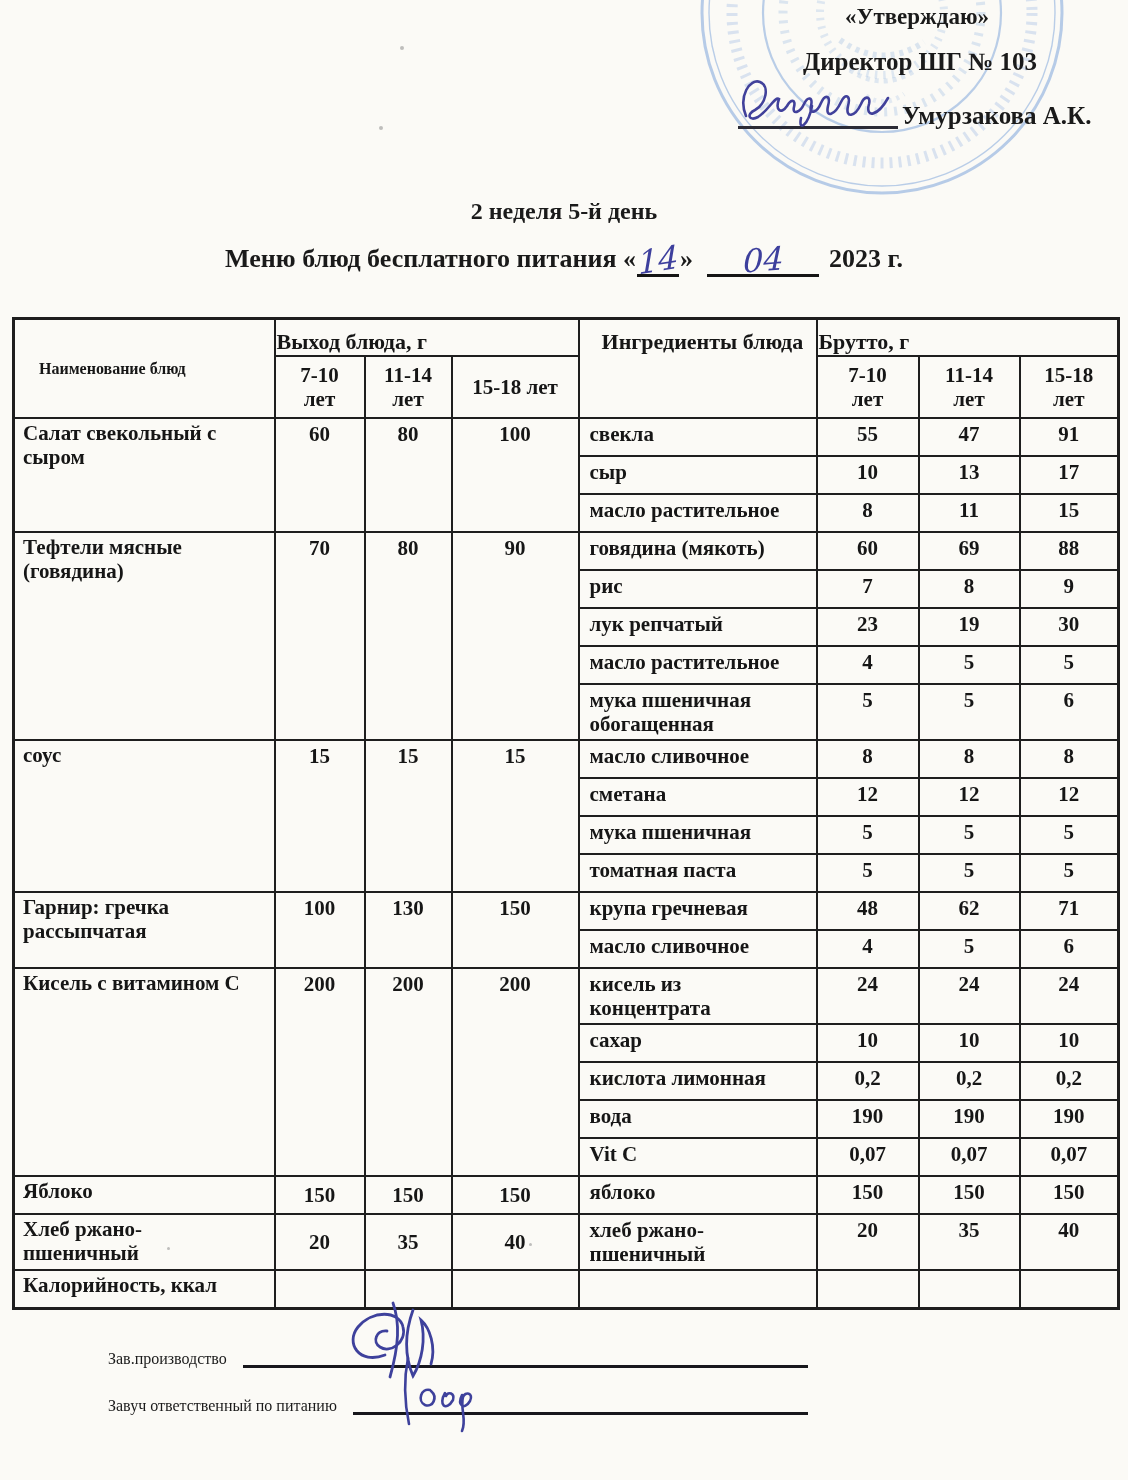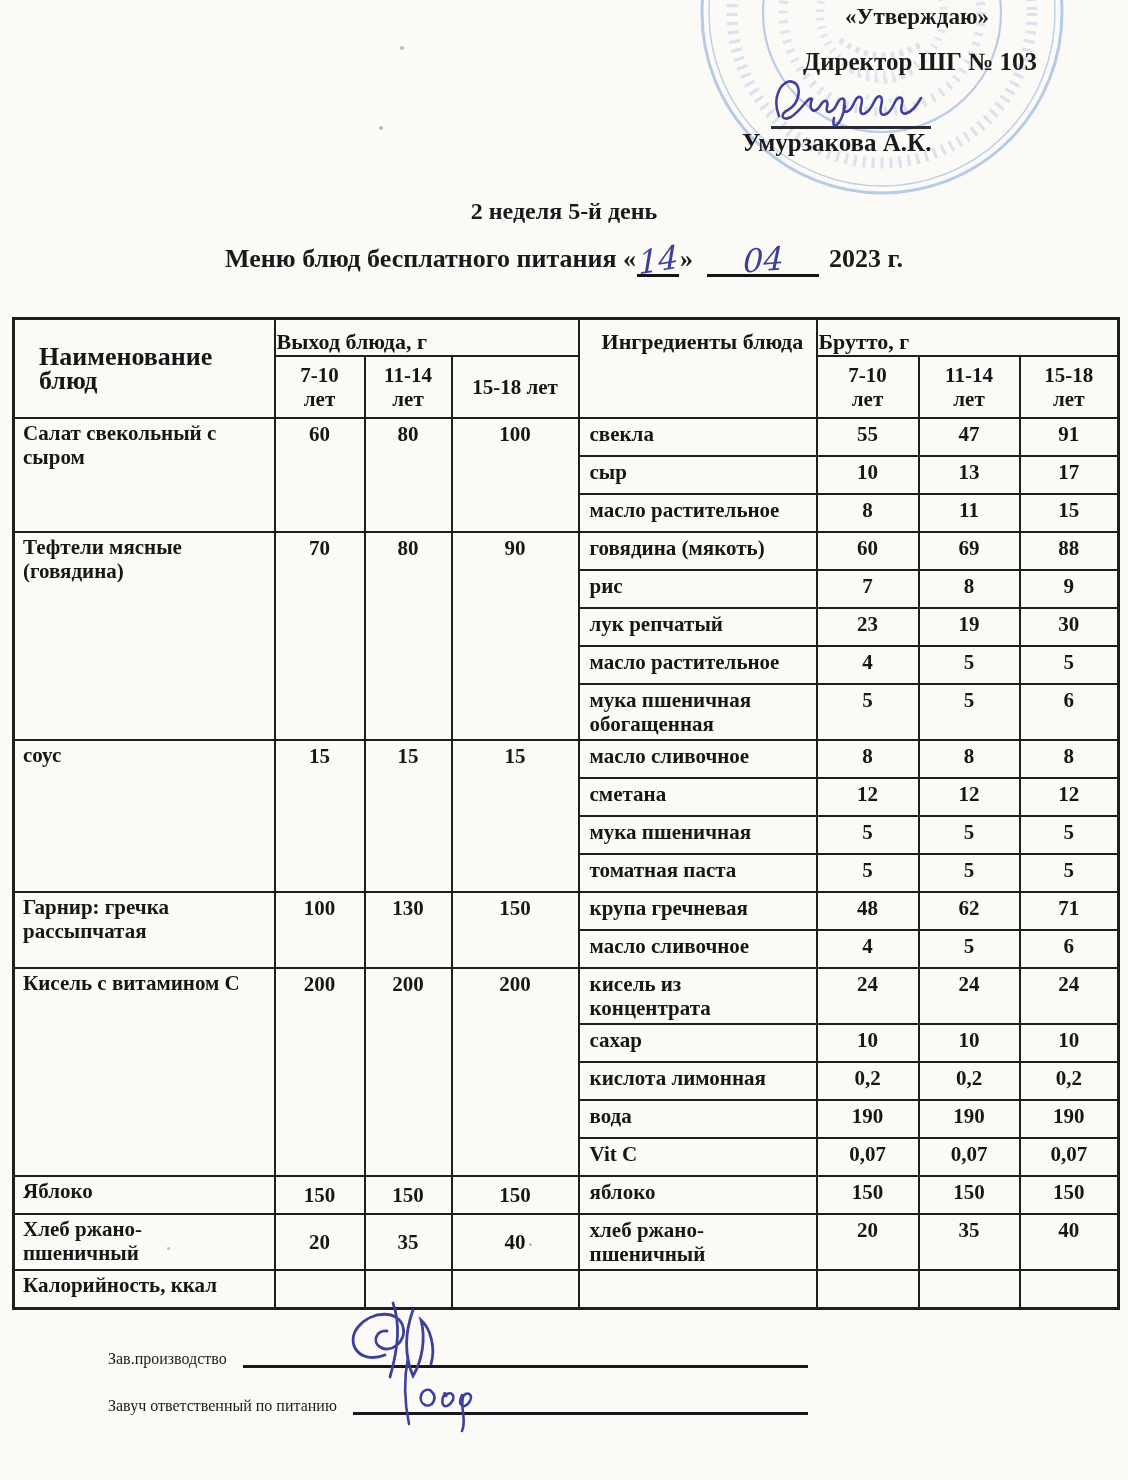--- a/index.html
+++ b/index.html
@@ -10,21 +10,21 @@
     color:#1a1a1a;overflow:hidden;
   }
   .abs{position:absolute;}
 
   
   .stamp{position:absolute;left:690px;top:0;z-index:0;}
 
   
   .approve-label{left:845px;top:4px;font-size:23px;font-weight:bold;z-index:2;}
   .director-title{left:803px;top:48px;font-size:25px;font-weight:bold;z-index:2;}
-  .dir-sig-row{left:738px;top:70px;z-index:2;display:flex;align-items:flex-end;flex-direction:column;}
+  .dir-sig-row{left:738px;top:70px;z-index:2;display:flex;align-items:flex-end;}
   .dir-sig-wrap{width:160px;height:56px;border-bottom:3px solid #2b2b35;position:relative;}
   .dir-sig-wrap svg{position:absolute;left:0;bottom:-12px;overflow:visible;}
   .director-name{font-size:25px;font-weight:bold;margin-left:4px;line-height:1.1;}
 
   
   .week-title{left:0;top:198px;width:1128px;text-align:center;font-size:24px;font-weight:bold;z-index:2;}
   .menu-title{left:0;top:244px;width:1128px;text-align:center;font-size:26px;font-weight:bold;z-index:2;}
   .hw-slot{display:inline-block;border-bottom:3px solid #151515;position:relative;text-align:center;vertical-align:baseline;}
   .hw-slot.day{width:42px;margin:0 1px;}
   .hw-slot.month{width:112px;margin:0 10px 0 14px;}
@@ -34,21 +34,21 @@
   .hw-slot.month .hw{transform:rotate(-5deg) skewX(-6deg);}
 
   
   table.menu{
     position:absolute;left:12px;top:317px;z-index:2;
     border-collapse:collapse;table-layout:fixed;width:1105px;
     font-size:21px;font-weight:bold;color:#161616;
   }
   table.menu th,table.menu td{border:2px solid #1e1e1e;line-height:24px;overflow:hidden;}
   table.menu{border:3px solid #1e1e1e;}
-  th.name-h{text-align:left;vertical-align:middle;padding:4px 8px 4px 24px;height:76px;font-size:26px;}
+  th.name-h{text-align:left;vertical-align:middle;padding:4px 8px 4px 24px;height:76px;font-size:16px;}
   th.group-h{vertical-align:top;text-align:left;padding-top:10px;font-size:22px;}
   th.ing-h{vertical-align:top;text-align:left;padding:10px 8px 4px 22px;font-size:22px;}
   th.age-h{vertical-align:middle;text-align:center;padding:2px 10px;height:56px;font-size:21px;margin-top:44px;}
   th.age-b{padding:2px 15px;}
   td.dish-name{vertical-align:top;text-align:left;padding:2px 6px 2px 8px;white-space:pre-line;}
   td.out-val{vertical-align:top;text-align:center;padding-top:3px;}
   td.out-val.mid{vertical-align:middle;padding-top:0;}
   td.ing-name{vertical-align:top;text-align:left;padding:3px 8px 3px 10px;white-space:pre-line;height:30px;}
   td.brutto-val{vertical-align:top;text-align:center;padding-top:3px;}
 

